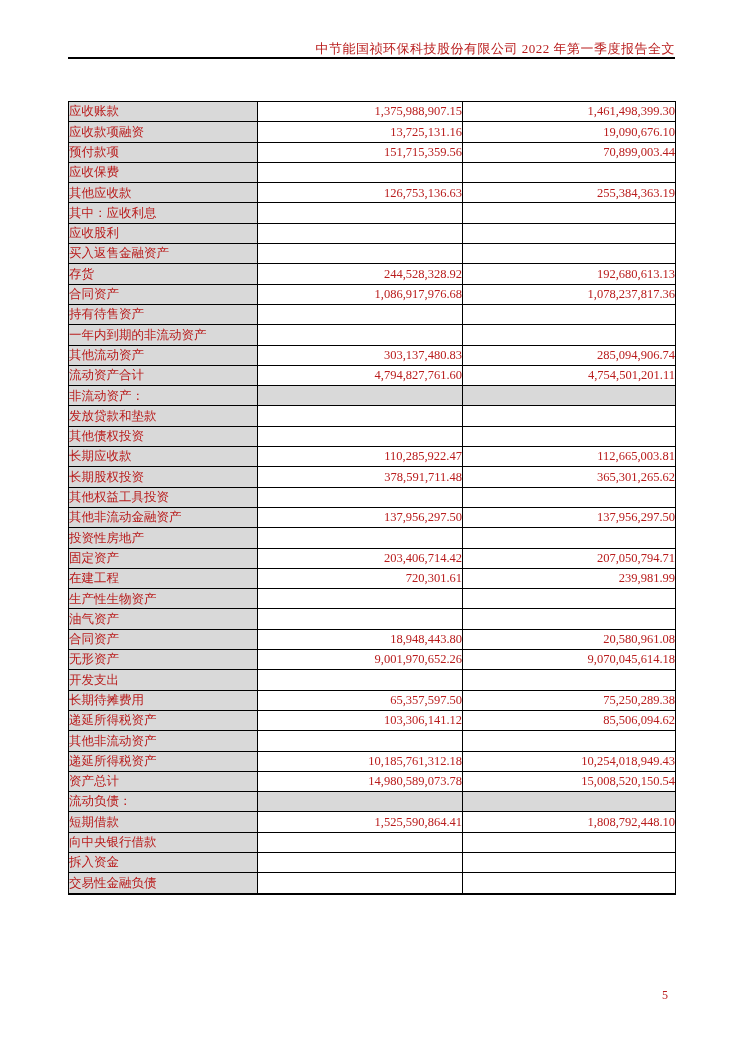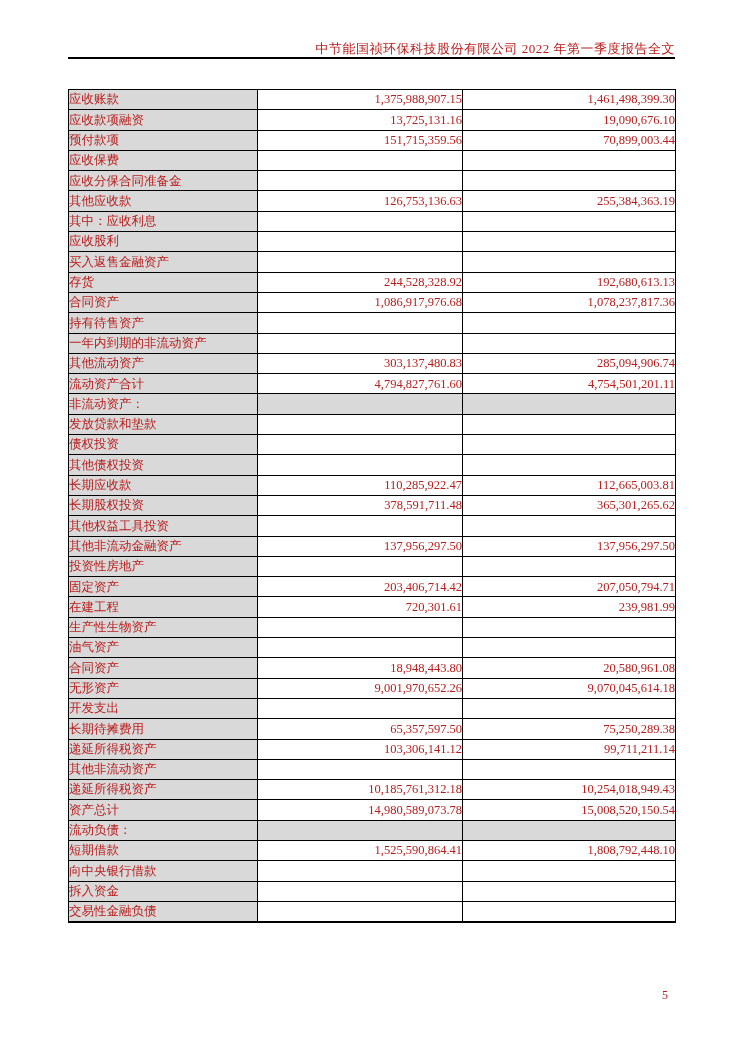--- a/index.html
+++ b/index.html
@@ -29,21 +29,21 @@
   .header-rule {
     position: absolute;
     top: 57px;
     left: 68px;
     width: 607px;
     height: 2px;
     background: #000000;
   }
   table.grid {
     position: absolute;
-    top: 89px;
+    top: 101px;
     left: 68px;
     width: 607px;
     border-collapse: collapse;
     table-layout: fixed;
     border-radius: 6px;
   }
   table.grid td {
     border: 1px solid #000000;
     height: 19.3px;
     padding: 0;
@@ -111,25 +111,20 @@
           <td class="label-cell ind-1">预付款项</td>
           <td class="value-cell">151,715,359.56</td>
           <td class="value-cell">70,899,003.44</td>
         </tr>
         <tr>
           <td class="label-cell ind-1">应收保费</td>
           <td class="value-cell"></td>
           <td class="value-cell"></td>
         </tr>
         <tr>
-          <td class="label-cell ind-1">应收分保合同准备金</td>
-          <td class="value-cell"></td>
-          <td class="value-cell"></td>
-        </tr>
-        <tr>
           <td class="label-cell ind-1">其他应收款</td>
           <td class="value-cell">126,753,136.63</td>
           <td class="value-cell">255,384,363.19</td>
         </tr>
         <tr>
           <td class="label-cell ind-2">其中：应收利息</td>
           <td class="value-cell"></td>
           <td class="value-cell"></td>
         </tr>
         <tr>
@@ -176,25 +171,20 @@
           <td class="label-cell ind-0">非流动资产：</td>
           <td class="value-cell"></td>
           <td class="value-cell"></td>
         </tr>
         <tr>
           <td class="label-cell ind-1">发放贷款和垫款</td>
           <td class="value-cell"></td>
           <td class="value-cell"></td>
         </tr>
         <tr>
-          <td class="label-cell ind-1">债权投资</td>
-          <td class="value-cell"></td>
-          <td class="value-cell"></td>
-        </tr>
-        <tr>
           <td class="label-cell ind-1">其他债权投资</td>
           <td class="value-cell"></td>
           <td class="value-cell"></td>
         </tr>
         <tr>
           <td class="label-cell ind-1">长期应收款</td>
           <td class="value-cell">110,285,922.47</td>
           <td class="value-cell">112,665,003.81</td>
         </tr>
         <tr>
@@ -253,21 +243,21 @@
           <td class="value-cell"></td>
         </tr>
         <tr>
           <td class="label-cell ind-1">长期待摊费用</td>
           <td class="value-cell">65,357,597.50</td>
           <td class="value-cell">75,250,289.38</td>
         </tr>
         <tr>
           <td class="label-cell ind-1">递延所得税资产</td>
           <td class="value-cell">103,306,141.12</td>
-          <td class="value-cell">99,711,211.14</td>
+          <td class="value-cell">85,506,094.62</td>
         </tr>
         <tr>
           <td class="label-cell ind-1">其他非流动资产</td>
           <td class="value-cell"></td>
           <td class="value-cell"></td>
         </tr>
         <tr>
           <td class="label-cell ind-0">递延所得税资产</td>
           <td class="value-cell">10,185,761,312.18</td>
           <td class="value-cell">10,254,018,949.43</td>

